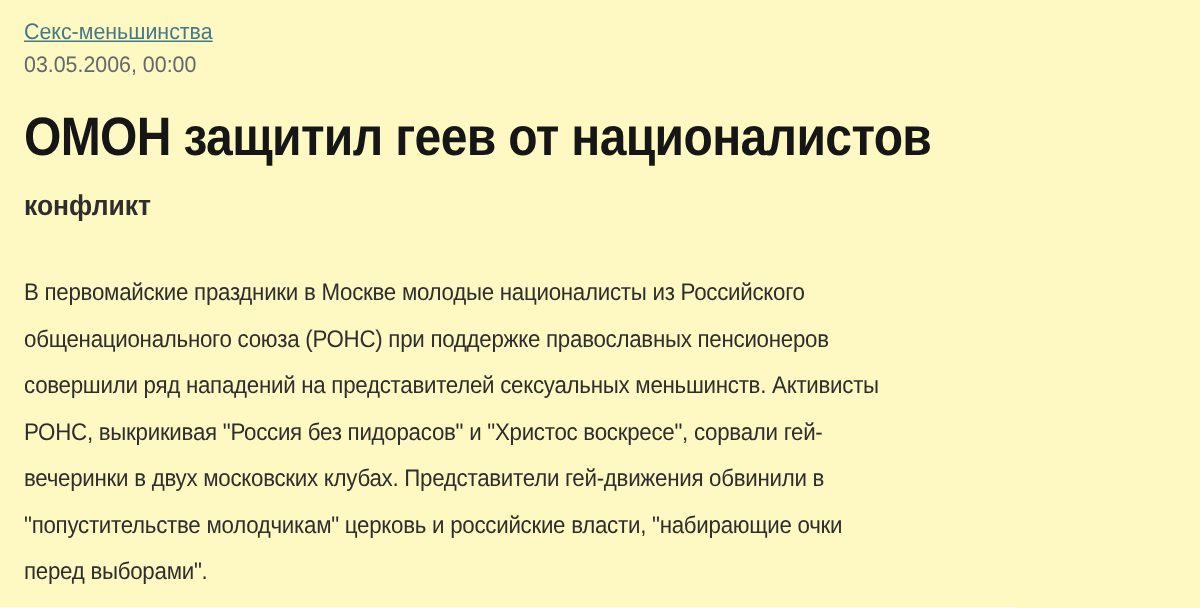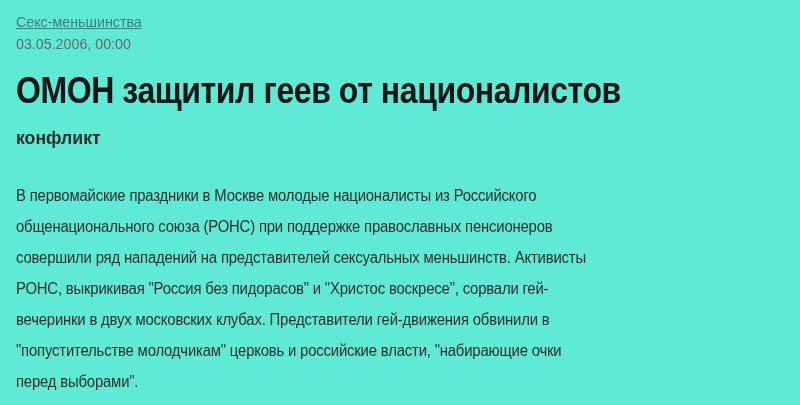--- a/index.html
+++ b/index.html
@@ -5,21 +5,21 @@
   html, body {
     margin: 0;
     padding: 0;
     background: #ffffff;
     font-family: "Liberation Sans", sans-serif;
   }
   .page {
     position: relative;
     width: 800px;
     height: 405px;
-    background: #5eead4;
+    background: #fef9c3;
     box-sizing: border-box;
     padding: 13px 15px 2px 16px;
     overflow: hidden;
   }
   .category-link {
     display: inline-block;
     font-size: 15px;
     line-height: 18px;
     color: #44798a;
     text-decoration: underline;

